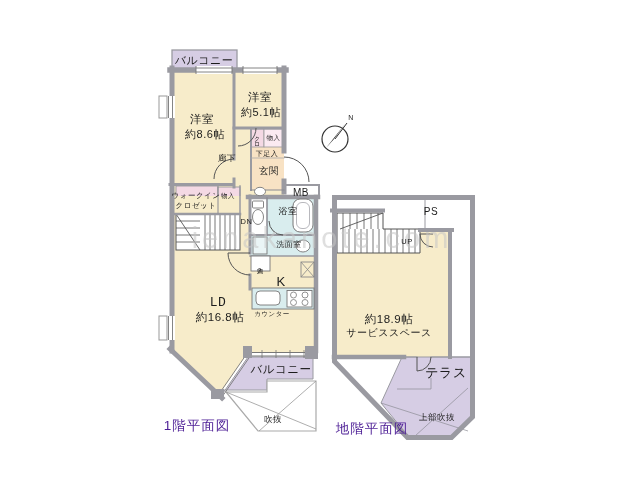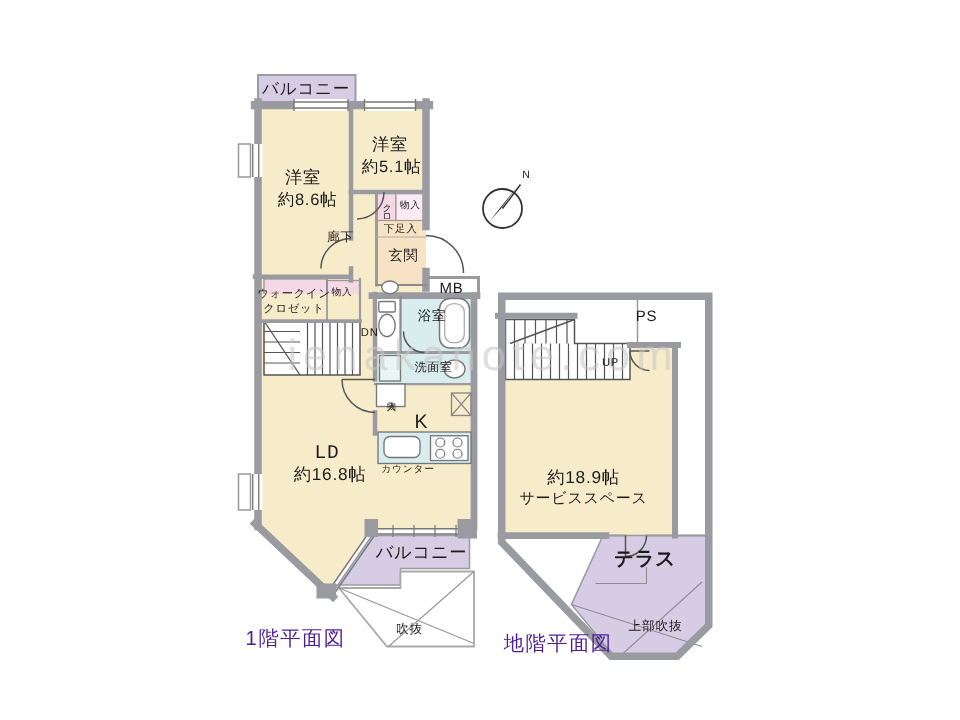--- a/index.html
+++ b/index.html
@@ -172,19 +172,19 @@
 <div class="lbl" style="left:218px;top:302px;font-size:13px;font-family:Liberation Mono, monospace;">LD</div>
 <div class="lbl" style="left:220px;top:318px;font-size:11.5px;">約16.8帖</div>
 <div class="lbl" style="left:281px;top:370px;font-size:11.5px;">バルコニー</div>
 <div class="lbl" style="left:273px;top:419px;font-size:8.5px;">吹抜</div>
 <div class="lbl title" style="left:197px;top:426px;font-size:13.5px;">1階平面図</div>
 
 <div class="lbl" style="left:431px;top:212px;font-size:10px;">PS</div>
 <div class="lbl" style="left:407px;top:242px;font-size:7.5px;">UP</div>
 <div class="lbl" style="left:389px;top:305px;font-size:10px;margin-top:28px;">サービススペース</div>
 <div class="lbl" style="left:389px;top:320px;font-size:11.5px;">約18.9帖</div>
-<div class="lbl" style="left:430px;top:372px;font-size:13px;font-weight:bold;">テラス</div>
+<div class="lbl" style="left:446px;top:372px;font-size:13px;">テラス</div>
 <div class="lbl" style="left:437px;top:417px;font-size:8.5px;">上部吹抜</div>
 <div class="lbl title" style="left:372px;top:429px;font-size:13.5px;">地階平面図</div>
 
 <div class="lbl" style="left:351px;top:117px;font-size:7px;">N</div>
 
 </div>
 
 </body></html>

